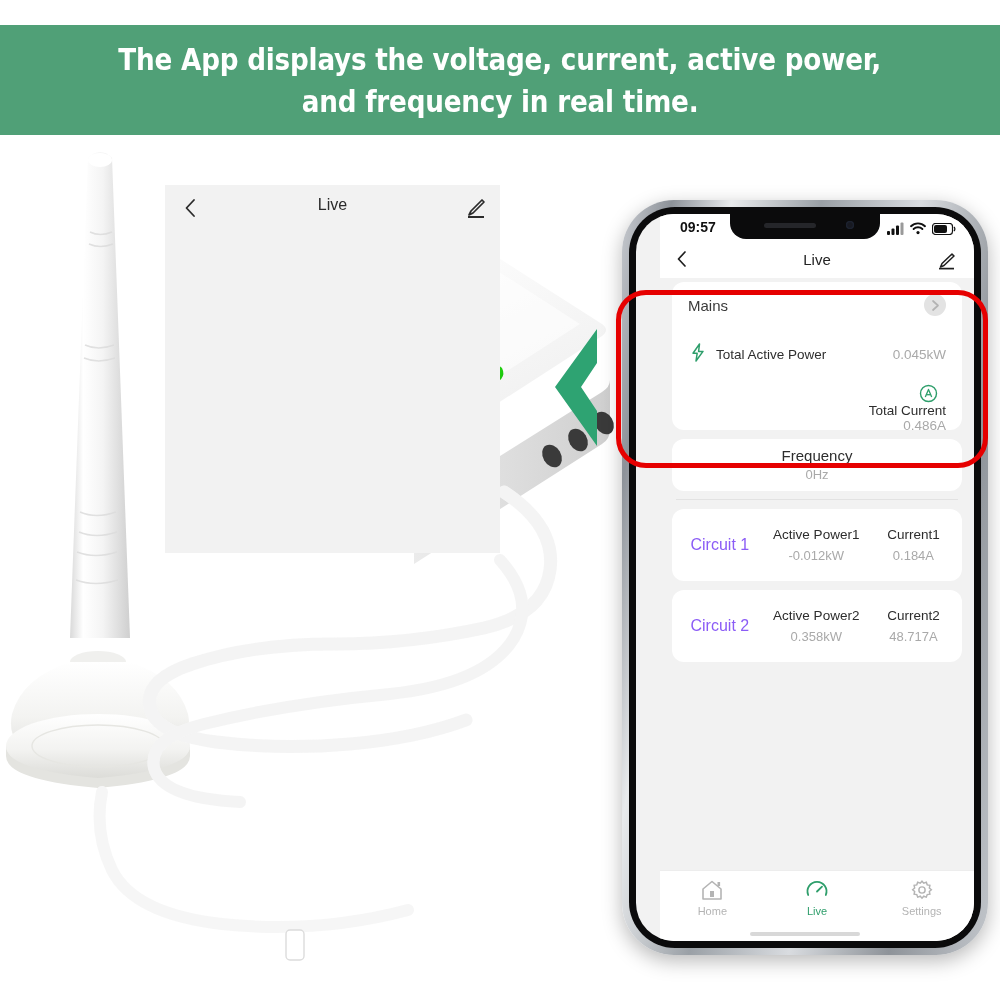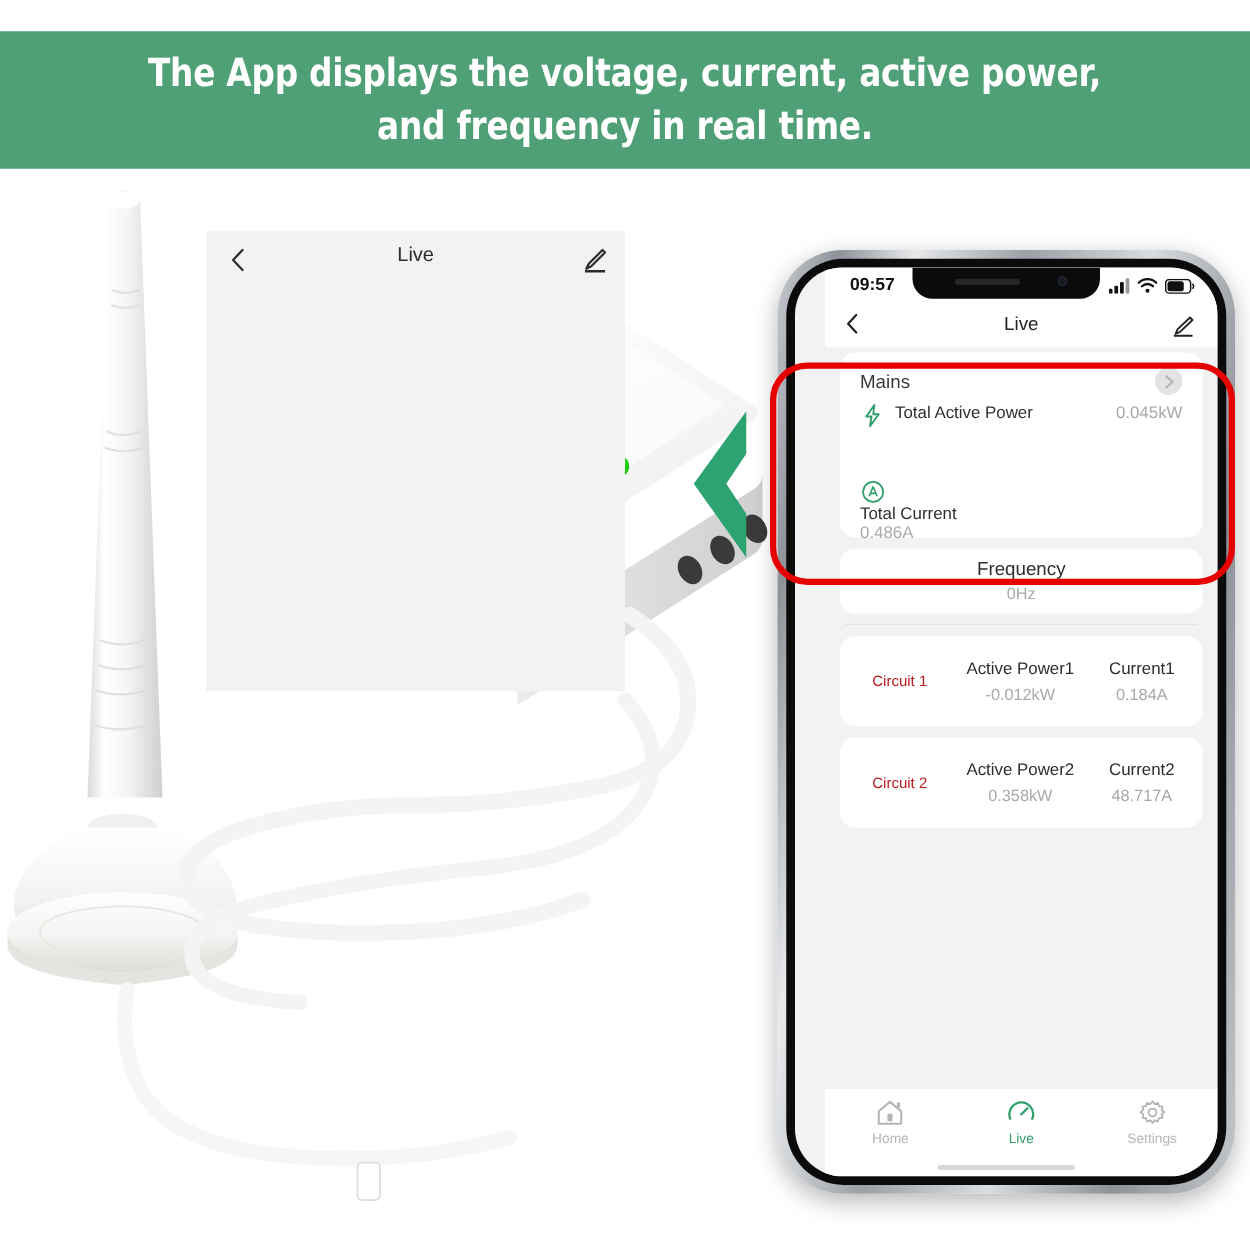--- a/index.html
+++ b/index.html
@@ -125,36 +125,36 @@
 
   .card{background:#ffffff;border-radius:12px;}
   .mains-card{margin-top:4px;padding:10px 0 6px 0;}
   .mains-head{display:flex;align-items:center;justify-content:space-between;padding:0 16px 0 16px;height:26px;gap:13px;}
   .mains-title{font-size:15px;color:#3a3a3a;}
   .mains-chev{
     width:22px;height:22px;border-radius:50%;background:#e3e3e3;
     display:flex;align-items:center;justify-content:center;
   }
   .mains-row{
-    display:flex;align-items:flex-start;padding:0 16px;height:40px;
+    display:flex;align-items:flex-end;padding:0 16px;height:40px;
   }
   .mains-row .ic{width:20px;height:20px;margin-right:8px;display:flex;align-items:center;justify-content:center;}
   .mains-row .lbl{font-size:13.5px;color:#2e2e2e;flex:1;}
   .mains-row .val{font-size:13.5px;color:#a9a9a9;}
   .mains-row.first{margin-top:4px;}
   .mains-row.second{margin-top:22px;flex-direction:column;}
 
   .freq-card{margin-top:9px;padding:8px 0 9px 0;text-align:center;}
   .freq-title{font-size:15px;color:#2d2d2d;}
   .freq-val{font-size:13px;color:#a9a9a9;margin-top:3px;}
 
   .divider{height:1px;background:#e2e2e2;margin:8px 4px 9px 4px;}
 
   .circuit-card{margin-bottom:9px;height:72px;display:flex;align-items:center;}
-  .cc-name{flex:0 0 33%;text-align:center;font-size:12px;color:#b91c1c;}
+  .cc-name{flex:0 0 33%;text-align:center;font-size:16px;color:#8b5cf6;}
   .cc-col{flex:1;text-align:center;}
   .cc-col .h{font-size:13.5px;color:#2d2d2d;}
   .cc-col .v{font-size:13px;color:#a9a9a9;margin-top:6px;}
 
   .tabbar{
     height:62px;flex:0 0 62px;background:#ffffff;display:flex;align-items:flex-start;
     padding-top:8px;border-top:1px solid #ededed;
   }
   .tb-item{flex:1;display:flex;flex-direction:column;align-items:center;gap:4px;}
   .tb-label{font-size:11px;color:#b4b4b4;}

